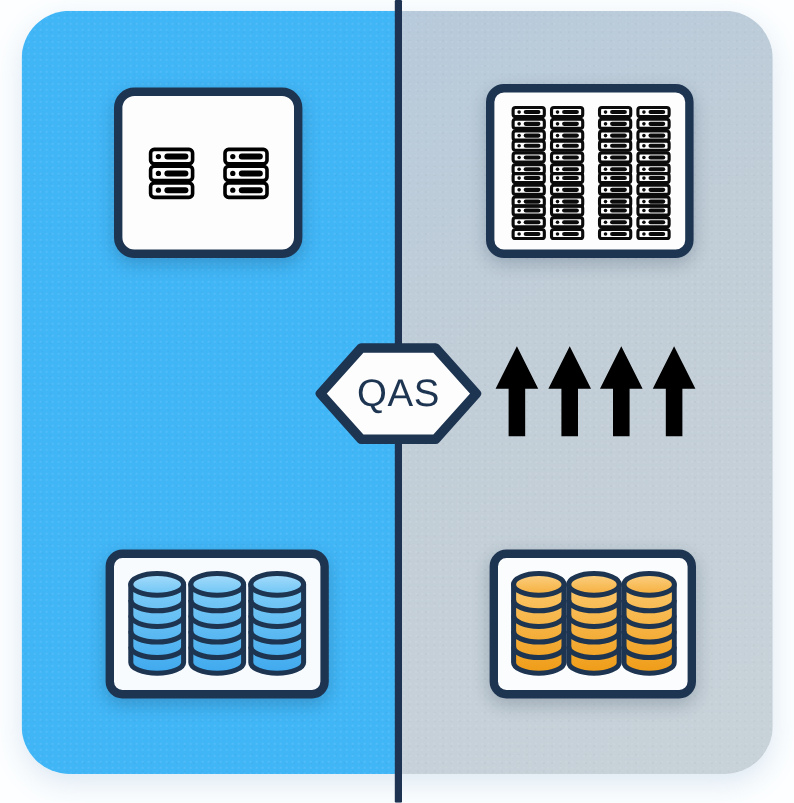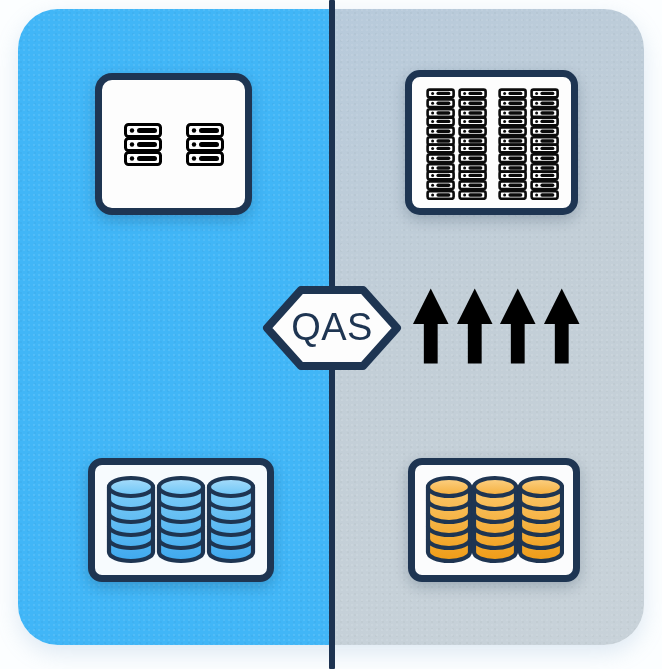--- a/index.html
+++ b/index.html
@@ -51,21 +51,21 @@
 
   
   .rack{display:block;}
 
   .rack-pair{display:flex;gap:22px;align-items:center;}
 
   
   .hex-wrap{position:absolute;left:262px;top:285px;width:140px;height:86px;z-index:40;}
   .hex-label{
     position:absolute;inset:0;display:flex;align-items:center;justify-content:center;
-    font-size:38px;font-weight:400;color:#1e3552;letter-spacing:.5px;
+    font-size:32px;font-weight:400;color:#1e3552;letter-spacing:.5px;
     font-family:"Liberation Sans","DejaVu Sans",sans-serif;
     padding-bottom:1px;
   }
 
   
   .arrows{position:absolute;left:412px;top:283px;width:168px;height:83px;
     display:flex;gap:6px;align-items:flex-end;z-index:20;}
 </style>
 </head>
 <body>

